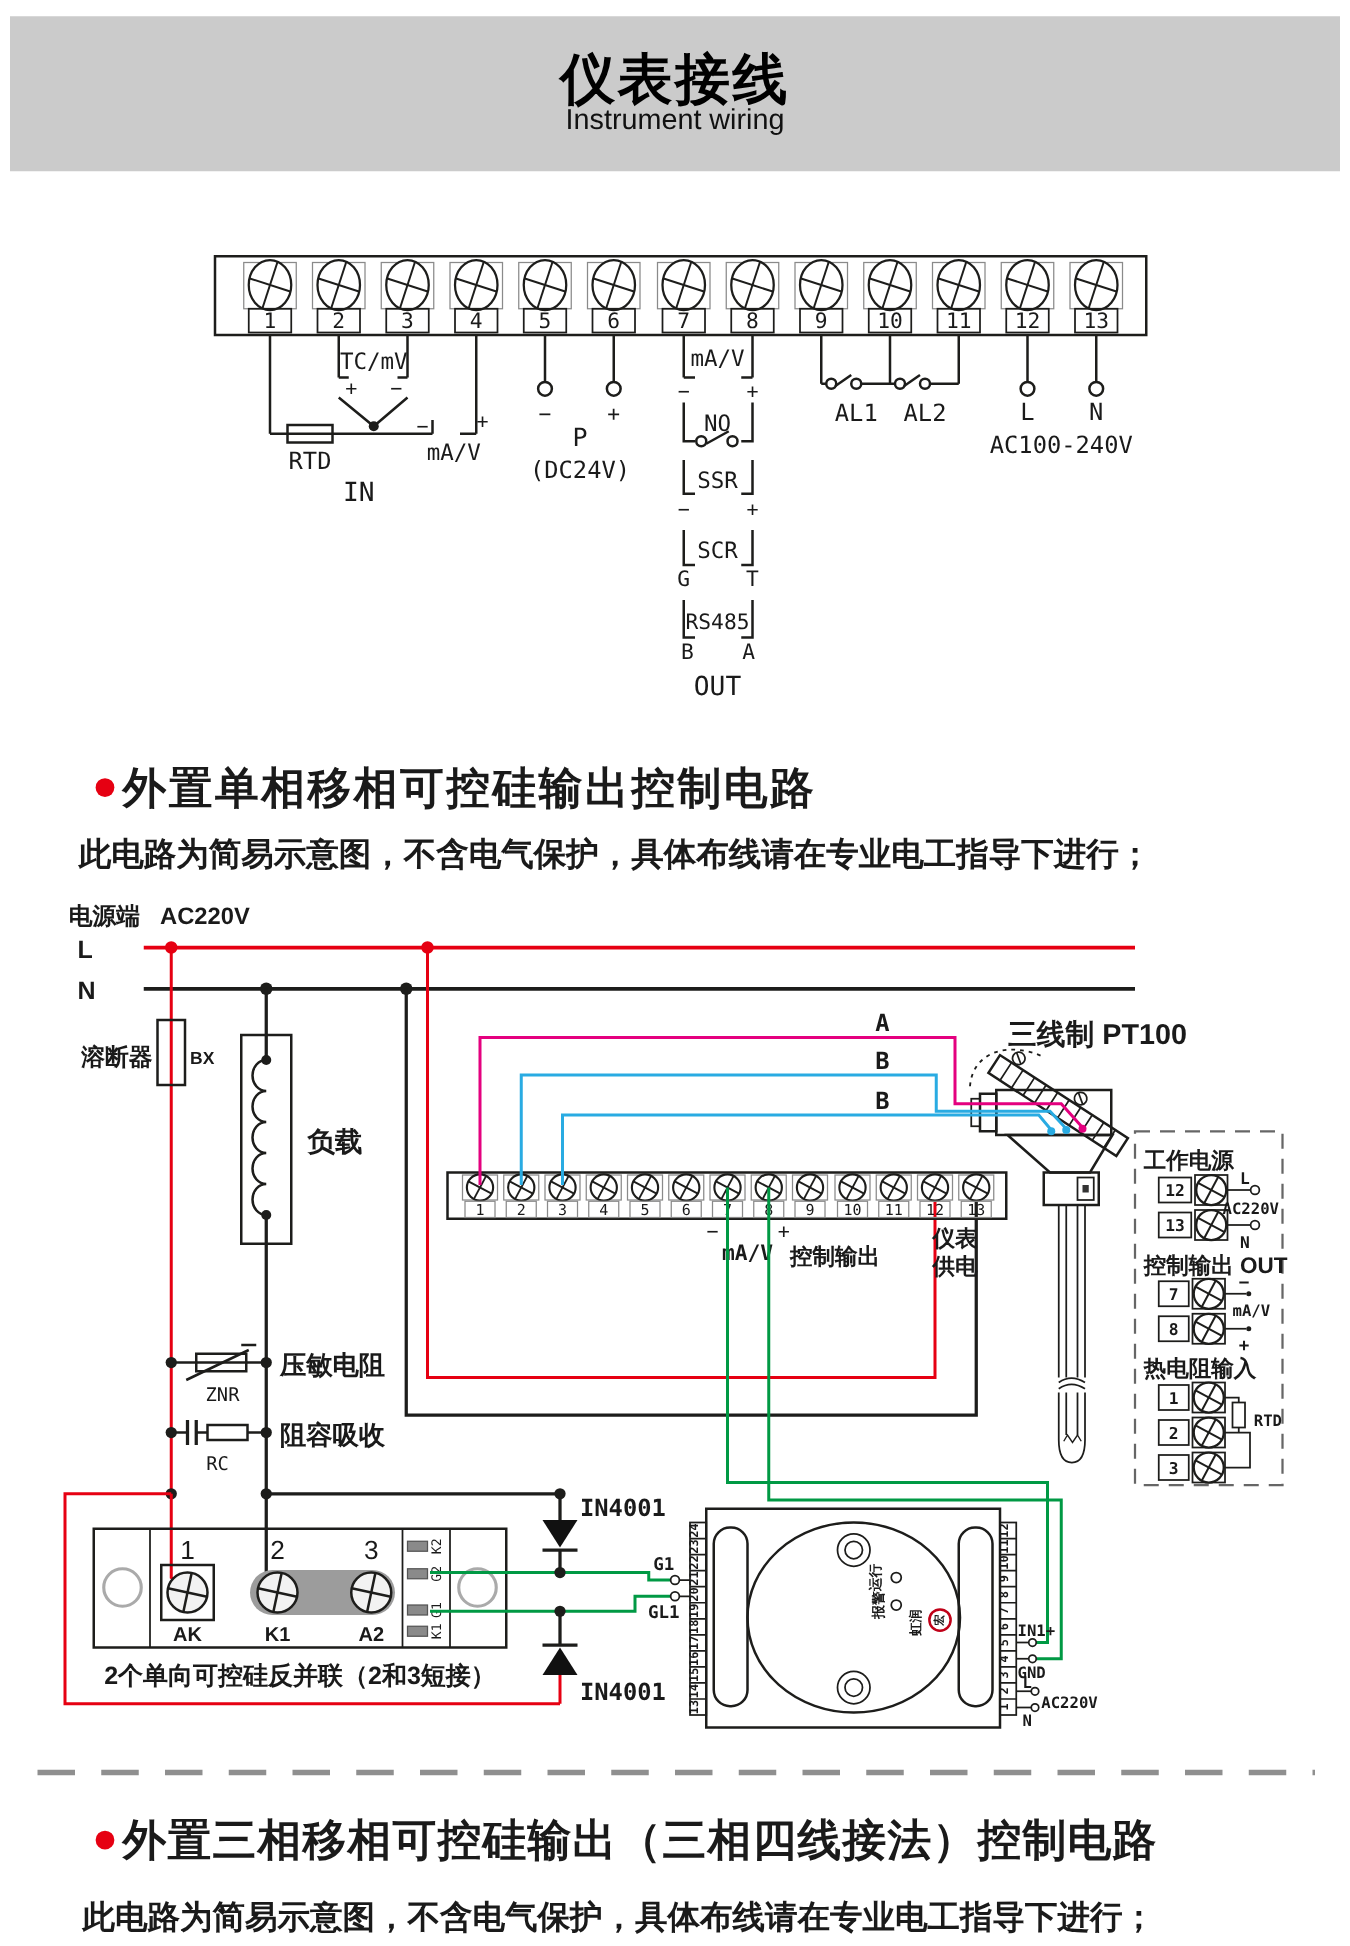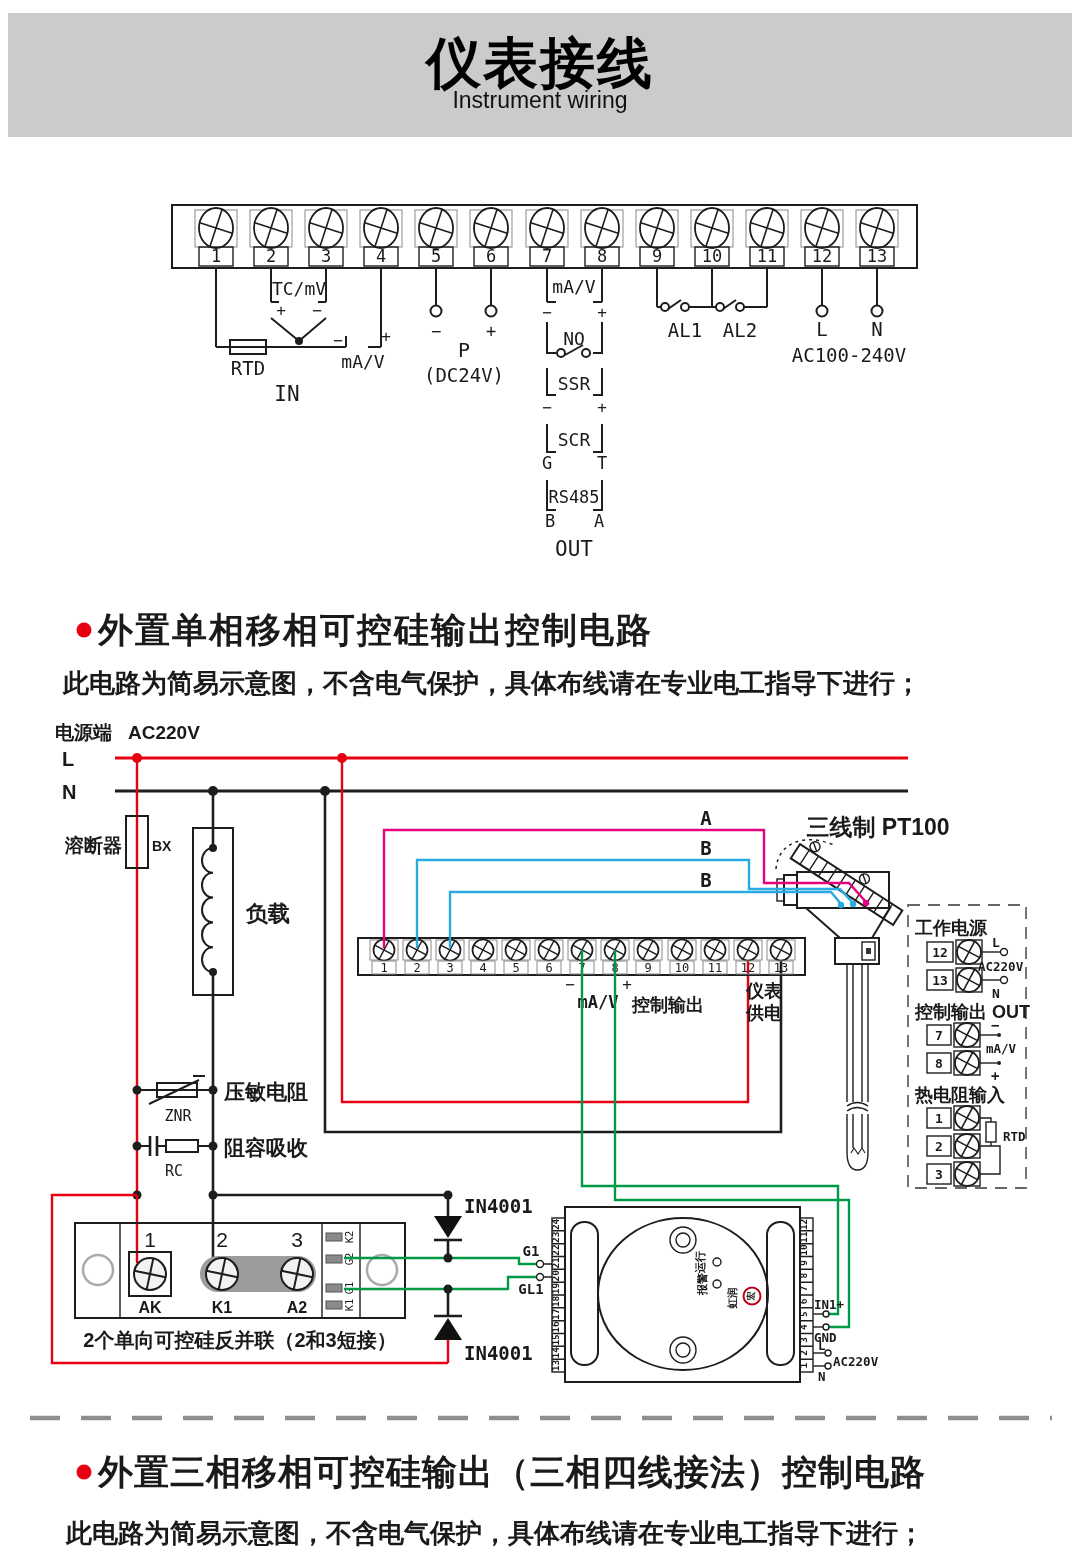--- a/index.html
+++ b/index.html
@@ -1,20 +1,20 @@
 <!DOCTYPE html>
 <html><head>
 <meta charset="utf-8">
 <style>
   html,body{margin:0;padding:0;background:#fff;}
   #page{position:relative;width:1080px;height:1557px;background:#fff;overflow:hidden;
         font-family:"Liberation Sans","DejaVu Sans",sans-serif;}
   .banner{position:absolute;left:8px;top:13px;width:1064px;height:124px;background:#cbcbcb;
           display:flex;flex-direction:column;align-items:center;justify-content:center;}
-  .banner h1{margin:0;font-size:55px;font-weight:700;color:#000;letter-spacing:2px;line-height:1.0;}
+  .banner h1{margin:0;font-size:44px;font-weight:700;color:#000;letter-spacing:2px;line-height:1.0;}
   .banner .sub{margin-top:-4px;font-size:23px;color:#111;}
   svg{position:absolute;left:0;top:0;}
   svg text{fill:#1a1a1a;}
   .k{stroke:#1d1d1b;stroke-width:2;fill:none;}
   .k1{stroke:#1d1d1b;stroke-width:1.4;fill:none;}
   .k3{stroke:#1d1d1b;stroke-width:2.6;fill:none;}
   .cell{stroke:#8a8a8a;stroke-width:1;fill:none;}
   .red{stroke:#e60012;fill:none;stroke-width:2.4;}
   .mag{stroke:#e4007f;fill:none;stroke-width:2.4;}
   .blu{stroke:#29abe2;fill:none;stroke-width:2.4;}

